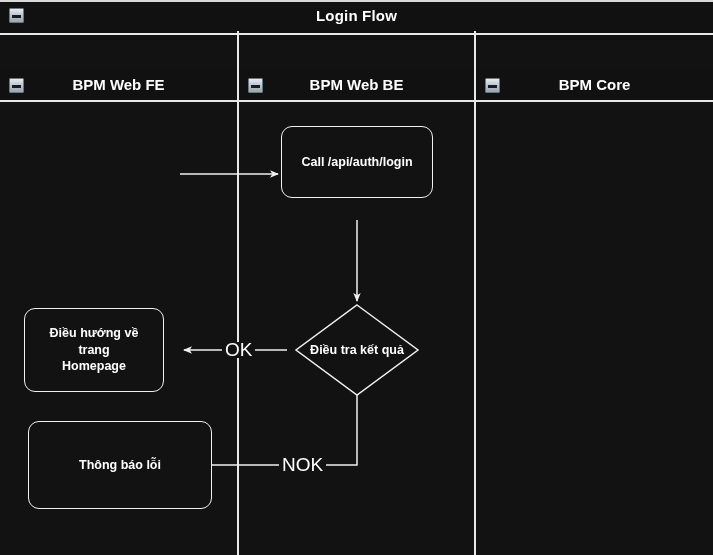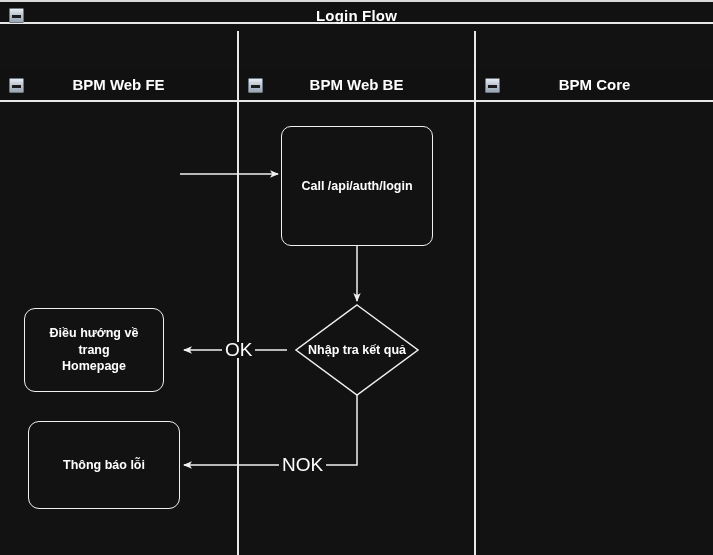--- a/index.html
+++ b/index.html
@@ -14,21 +14,21 @@
     background: #121212;
     font-family: "Liberation Sans", sans-serif;
     overflow: hidden;
     border-top: 2px solid #d9d9d9;
   }
 
   
   #titlebar {
     position: absolute;
     left: 0; top: 0;
-    width: 713px; height: 22px;
+    width: 713px; height: 33px;
     background: #111111;
     border-bottom: 2px solid #e8e8e8;
     box-sizing: border-box;
   }
   #title-text {
     position: absolute;
     left: 0; top: 0;
     width: 713px; height: 27px;
     line-height: 27px;
     text-align: center;
@@ -187,28 +187,28 @@
     <path d="M357,218 L357,299" stroke="#f0f0f0" stroke-width="1.5" fill="none" marker-end="url(#arrowhead)"></path>
 
     <path d="M287,348 L184,348" stroke="#f0f0f0" stroke-width="1.5" fill="none" marker-end="url(#arrowhead)"></path>
 
     <path d="M357,393 L357,463 L184,463" stroke="#f0f0f0" stroke-width="1.5" fill="none" marker-end="url(#arrowhead)"></path>
 
     <polygon points="357,303 418,348 357,393 296,348" fill="#121212" stroke="#f0f0f0" stroke-width="1.5"></polygon>
   </svg>
 
 
-  <div class="node-box" style="left:281px; top:124px; width:152px; height:120px;border-radius:10px;">Call /api/auth/login</div>
+  <div class="node-box" style="left:281px; top:124px; width:152px; height:72px;">Call /api/auth/login</div>
 
   <div class="node-box" style="left:24px; top:306px; width:140px; height:84px;border-radius:11px;">Điều hướng về trang
 Homepage</div>
 
-  <div class="node-box" style="left:28px; top:419px; width:152px; height:88px;">Thông báo lỗi</div>
+  <div class="node-box" style="left:28px; top:419px; width:184px; height:88px;">Thông báo lỗi</div>
 
   <div class="diamond-wrap" style="left:296px; top:303px; width:122px; height:90px;">
-    <div class="diamond-label">Nhập tra kết quả</div>
+    <div class="diamond-label">Điều tra kết quả</div>
   </div>
 
   <div class="edge-label" style="left:222px; top:340px;">OK</div>
 
   <div class="edge-label" style="left:279px; top:455px;">NOK</div>
 
 </div>
 
 </body></html>

